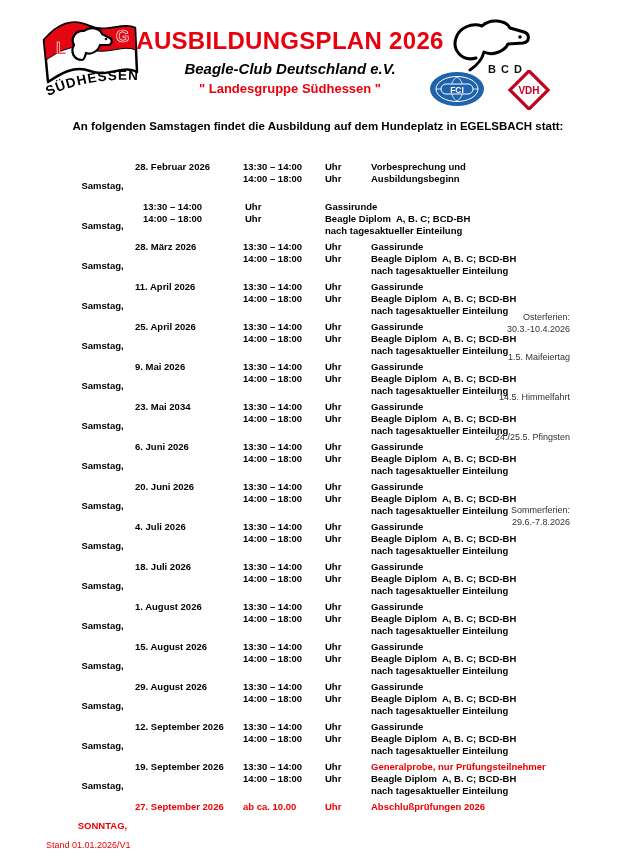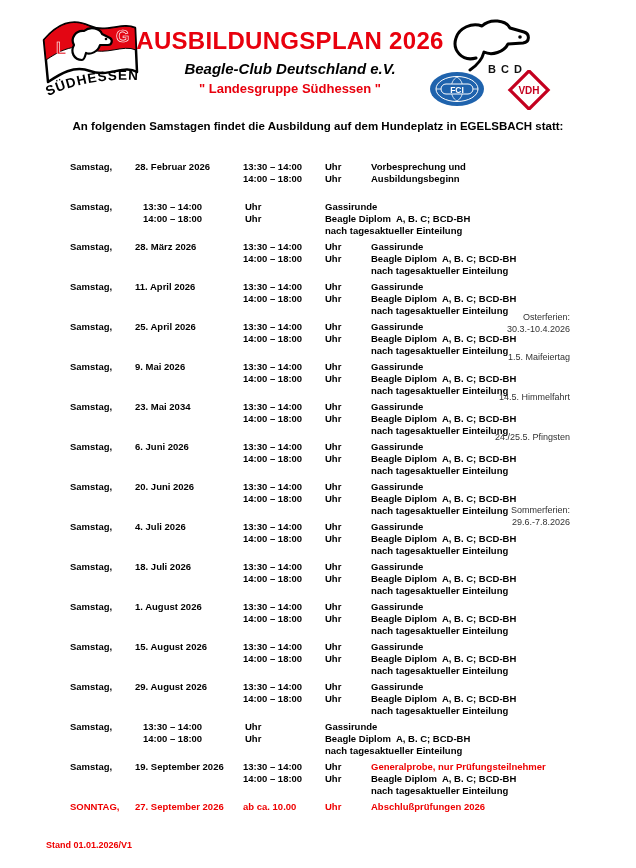--- a/index.html
+++ b/index.html
@@ -19,35 +19,35 @@
   
   .intro{position:absolute;left:0;top:120px;width:100%;text-align:center;
          font-size:11.5px;font-weight:bold;color:#000;}
   
   .schedule{position:absolute;left:70px;top:161px;width:500px;}
   .srow{
     position:relative;height:40px;
     display:grid;grid-template-columns:65px 100px 80px 46px 1fr;
     font-size:9.5px;font-weight:bold;line-height:12px;
   }
-  .cell-day{text-align:left;}
+  .cell-day{text-align:center;margin-top:19px;}
   .cell-date{}
   .cell-time{padding-left:8px;white-space:nowrap;}
   .cell-uhr{padding-left:10px;}
   .cell-act{padding-left:10px;}
   .cell-act div{white-space:pre;}
   .red-text{color:#ee0000;}
   .red-row .cell-day,.red-row .cell-date,.red-row .cell-time,
   .red-row .cell-uhr,.red-row .cell-act{color:#ee0000;}
   .holiday-note{
     position:absolute;right:0;display:none;text-align:right;
     font-size:9px;font-weight:normal;color:#333;line-height:12px;white-space:nowrap;
   }
   
-  .stand{position:absolute;left:46px;top:840px;font-size:9px;font-weight:bold;color:#ee0000;}
+  .stand{position:absolute;left:46px;top:840px;font-size:9px;font-weight:normal;color:#ee0000;}
 </style>
 </head>
 <body>
 
 <div class="page">
 
   <div class="flag-logo">
     <svg width="106" height="96" viewBox="0 0 106 96">
 
       <path d="M8,26 C22,10 36,4 53,12 C70,20 86,8 99,14
@@ -366,20 +366,21 @@
         </div>
       <div class="cell-act">
           <div>Gassirunde</div>
           <div>Beagle Diplom  A, B. C; BCD-BH</div>
           <div>nach tagesaktueller Einteilung</div>
         </div>
 
     </div>
       <div class="srow">
       <div class="cell-day">Samstag,</div>
+      <div class="cell-date">12. September 2026</div>
       <div class="cell-time">
           <div>13:30 – 14:00</div>
           <div>14:00 – 18:00</div>
         </div>
       <div class="cell-uhr">
           <div>Uhr</div>
           <div>Uhr</div>
         </div>
       <div class="cell-act">
           <div>Gassirunde</div>

